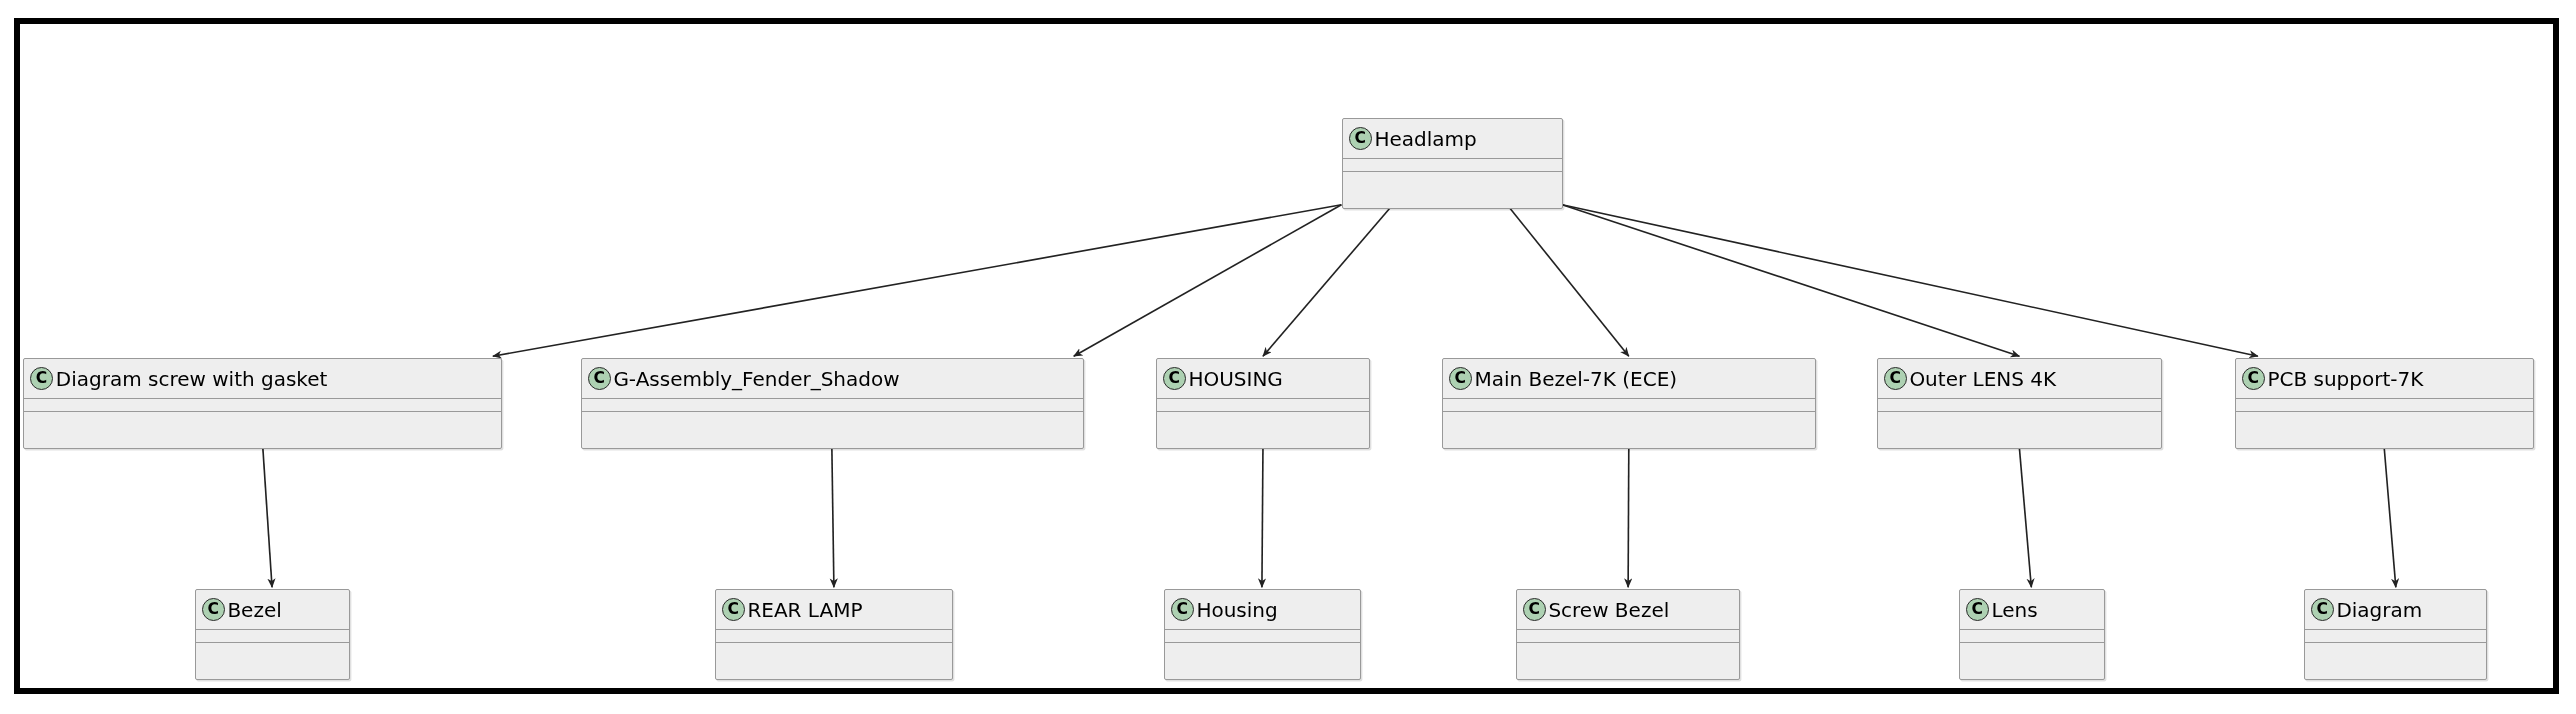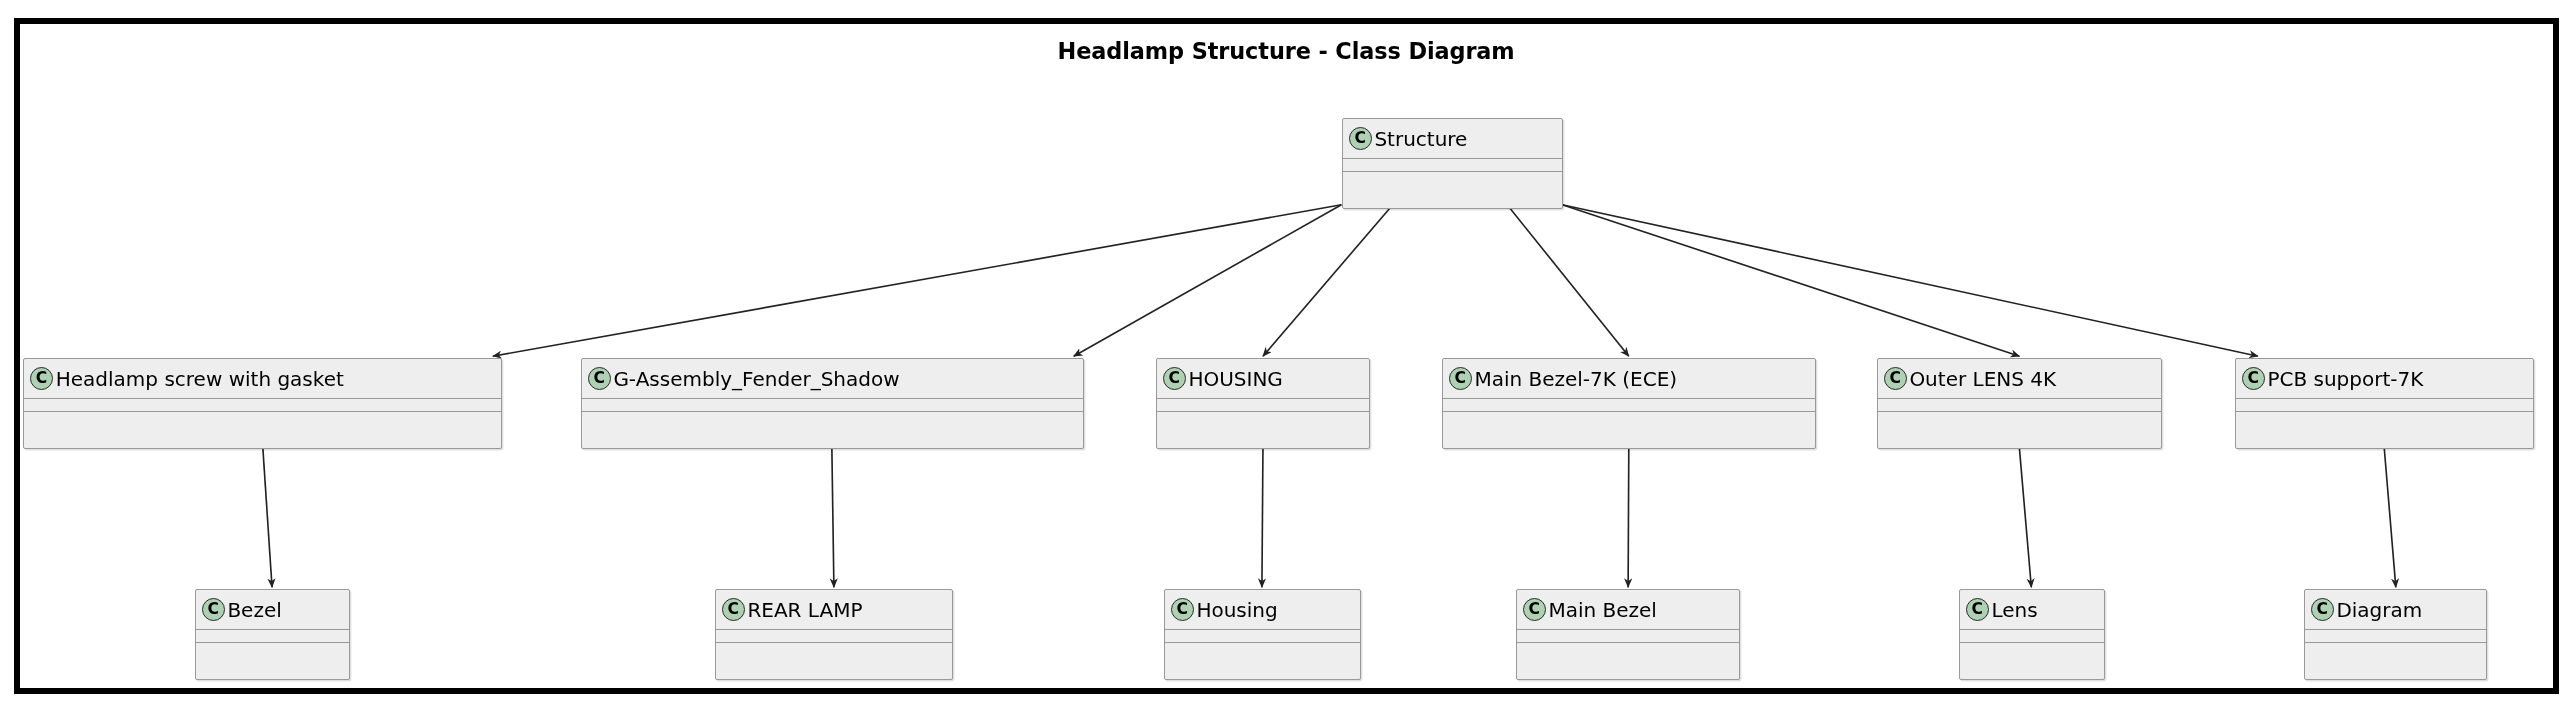--- a/index.html
+++ b/index.html
@@ -94,21 +94,20 @@
     border-top: 1.4px solid #999999;
     box-sizing: border-box;
   }
 </style>
 </head>
 <body>
 
 <div id="canvas">
   <div id="diagram-frame">
 
-    <div id="diagram-title">Headlamp Structure - Class Diagram</div>
 
     <svg id="edge-layer" viewBox="0 0 3746 995" preserveAspectRatio="none">
       <defs>
         <marker id="uml-arrow" markerWidth="16" markerHeight="16" refX="13" refY="6" orient="auto" markerUnits="userSpaceOnUse">
           <path d="M0,0 L14,6 L0,12 L4,6 Z" fill="#222222"></path>
         </marker>
       </defs>
       <g id="edge-paths" stroke="#222222" stroke-width="2.4" fill="none">
           <line x1="1945" y1="266" x2="696" y2="489" marker-end="url(#uml-arrow)"></line>
           <line x1="1945" y1="266" x2="1551" y2="489" marker-end="url(#uml-arrow)"></line>
@@ -122,29 +121,29 @@
           <line x1="2368" y1="625" x2="2367" y2="829" marker-end="url(#uml-arrow)"></line>
           <line x1="2943" y1="625" x2="2960.5" y2="829" marker-end="url(#uml-arrow)"></line>
           <line x1="3480" y1="625" x2="3497" y2="829" marker-end="url(#uml-arrow)"></line>
         </g>
     </svg>
 
     <div id="nodes-layer">
         <div class="class-node" style="left: 1322px; top: 94px; width: 221px; height: 91px;">
           <div class="class-header">
             <div class="class-badge">C</div>
-            <div class="class-title">Structure</div>
+            <div class="class-title">Headlamp</div>
           </div>
           <div class="class-compartment"></div>
           <div class="class-compartment"></div>
         </div>
         <div class="class-node" style="left: 3.4px; top: 334px; width: 479px; height: 91px;">
           <div class="class-header">
             <div class="class-badge">C</div>
-            <div class="class-title">Headlamp screw with gasket</div>
+            <div class="class-title">Diagram screw with gasket</div>
           </div>
           <div class="class-compartment"></div>
           <div class="class-compartment"></div>
         </div>
         <div class="class-node" style="left: 561px; top: 334px; width: 503px; height: 91px;">
           <div class="class-header">
             <div class="class-badge">C</div>
             <div class="class-title">G-Assembly_Fender_Shadow</div>
           </div>
           <div class="class-compartment"></div>
@@ -202,21 +201,21 @@
           <div class="class-header">
             <div class="class-badge">C</div>
             <div class="class-title">Housing</div>
           </div>
           <div class="class-compartment"></div>
           <div class="class-compartment"></div>
         </div>
         <div class="class-node" style="left: 1496px; top: 565px; width: 224px; height: 91px;">
           <div class="class-header">
             <div class="class-badge">C</div>
-            <div class="class-title">Main Bezel</div>
+            <div class="class-title">Screw Bezel</div>
           </div>
           <div class="class-compartment"></div>
           <div class="class-compartment"></div>
         </div>
         <div class="class-node" style="left: 1939px; top: 565px; width: 146px; height: 91px;">
           <div class="class-header">
             <div class="class-badge">C</div>
             <div class="class-title">Lens</div>
           </div>
           <div class="class-compartment"></div>

